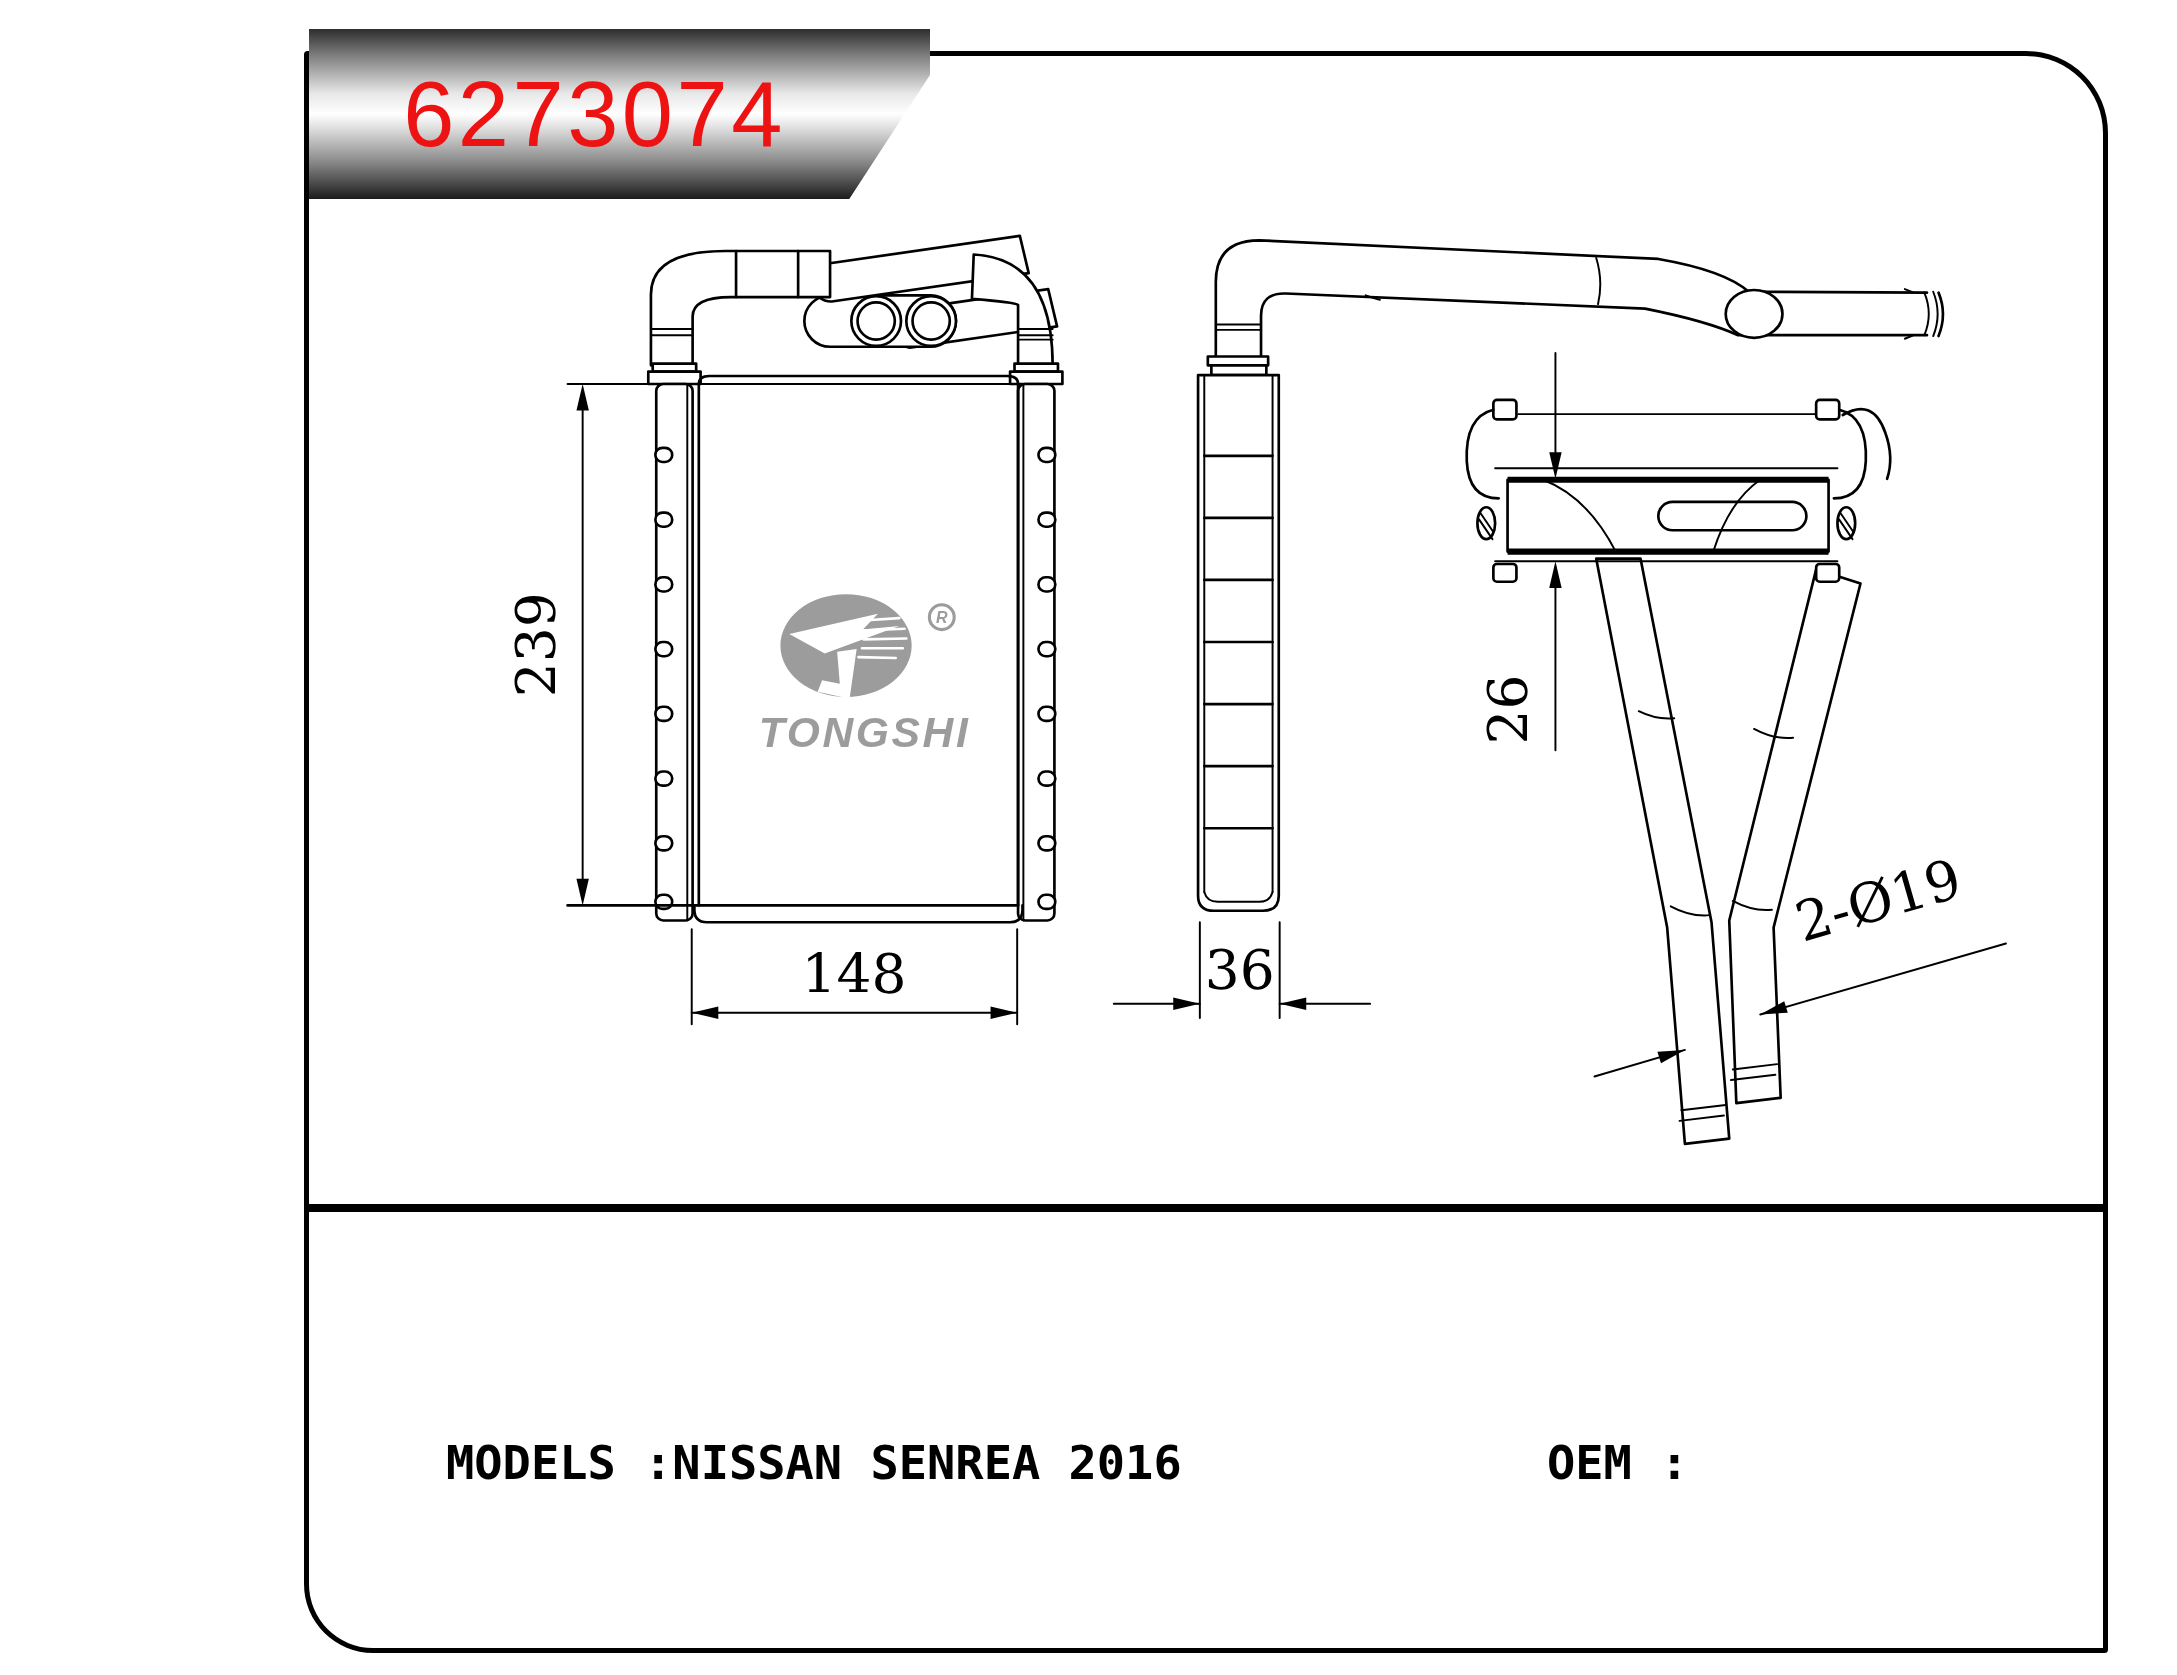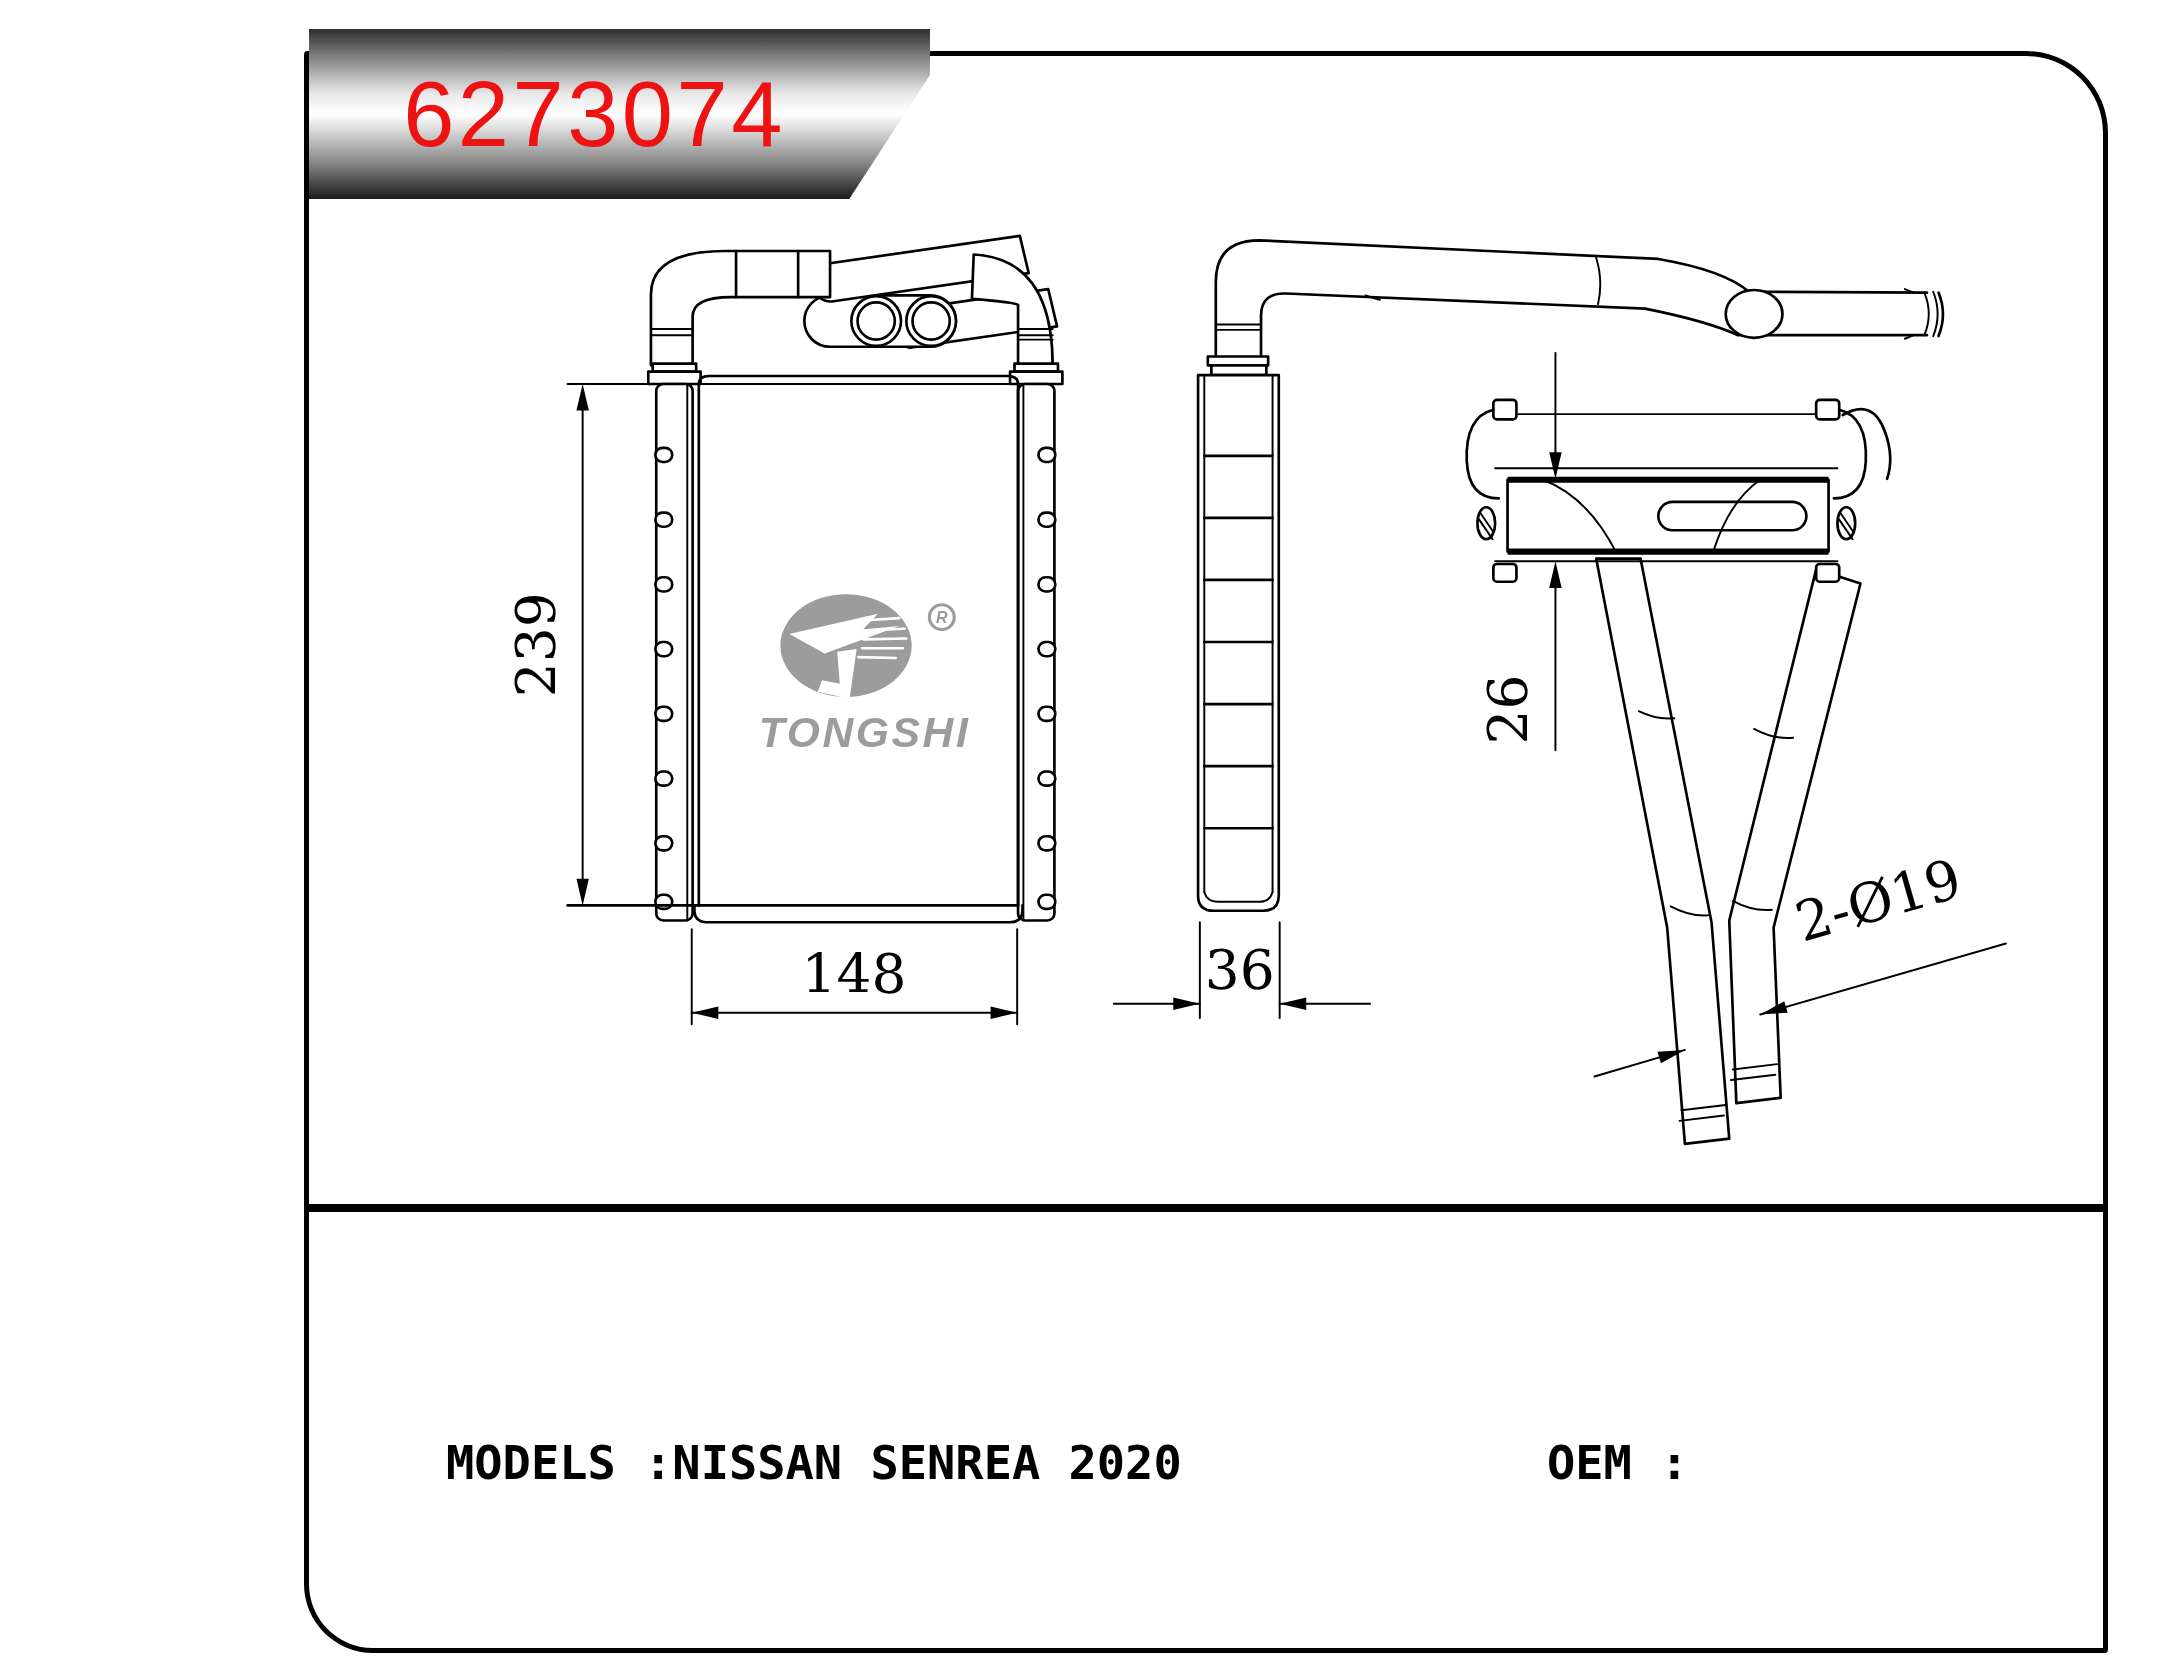--- a/index.html
+++ b/index.html
@@ -203,21 +203,21 @@
         <path class="th" d="M 2262,1064 L 1985,1144"></path>
         <polygon class="ar" points="1985,1144 2016,1142 2012,1129"></polygon>
         <path class="th" d="M 1798,1214 L 1900,1184"></path>
         <polygon class="ar" points="1900,1184 1873,1199 1869,1186"></polygon>
         <text class="dtxt" text-anchor="middle" transform="translate(2124,1036) rotate(-16)">2-Ø19</text>
       </g>
     </g>
   </svg>
 
   <div class="specs left">
-    <div>MODELS :NISSAN SENREA 2020</div>
+    <div>MODELS :NISSAN SENREA 2016</div>
     
     
     
   </div>
   <div class="specs right">
     <div>OEM :</div>
     
     
   </div>
 

